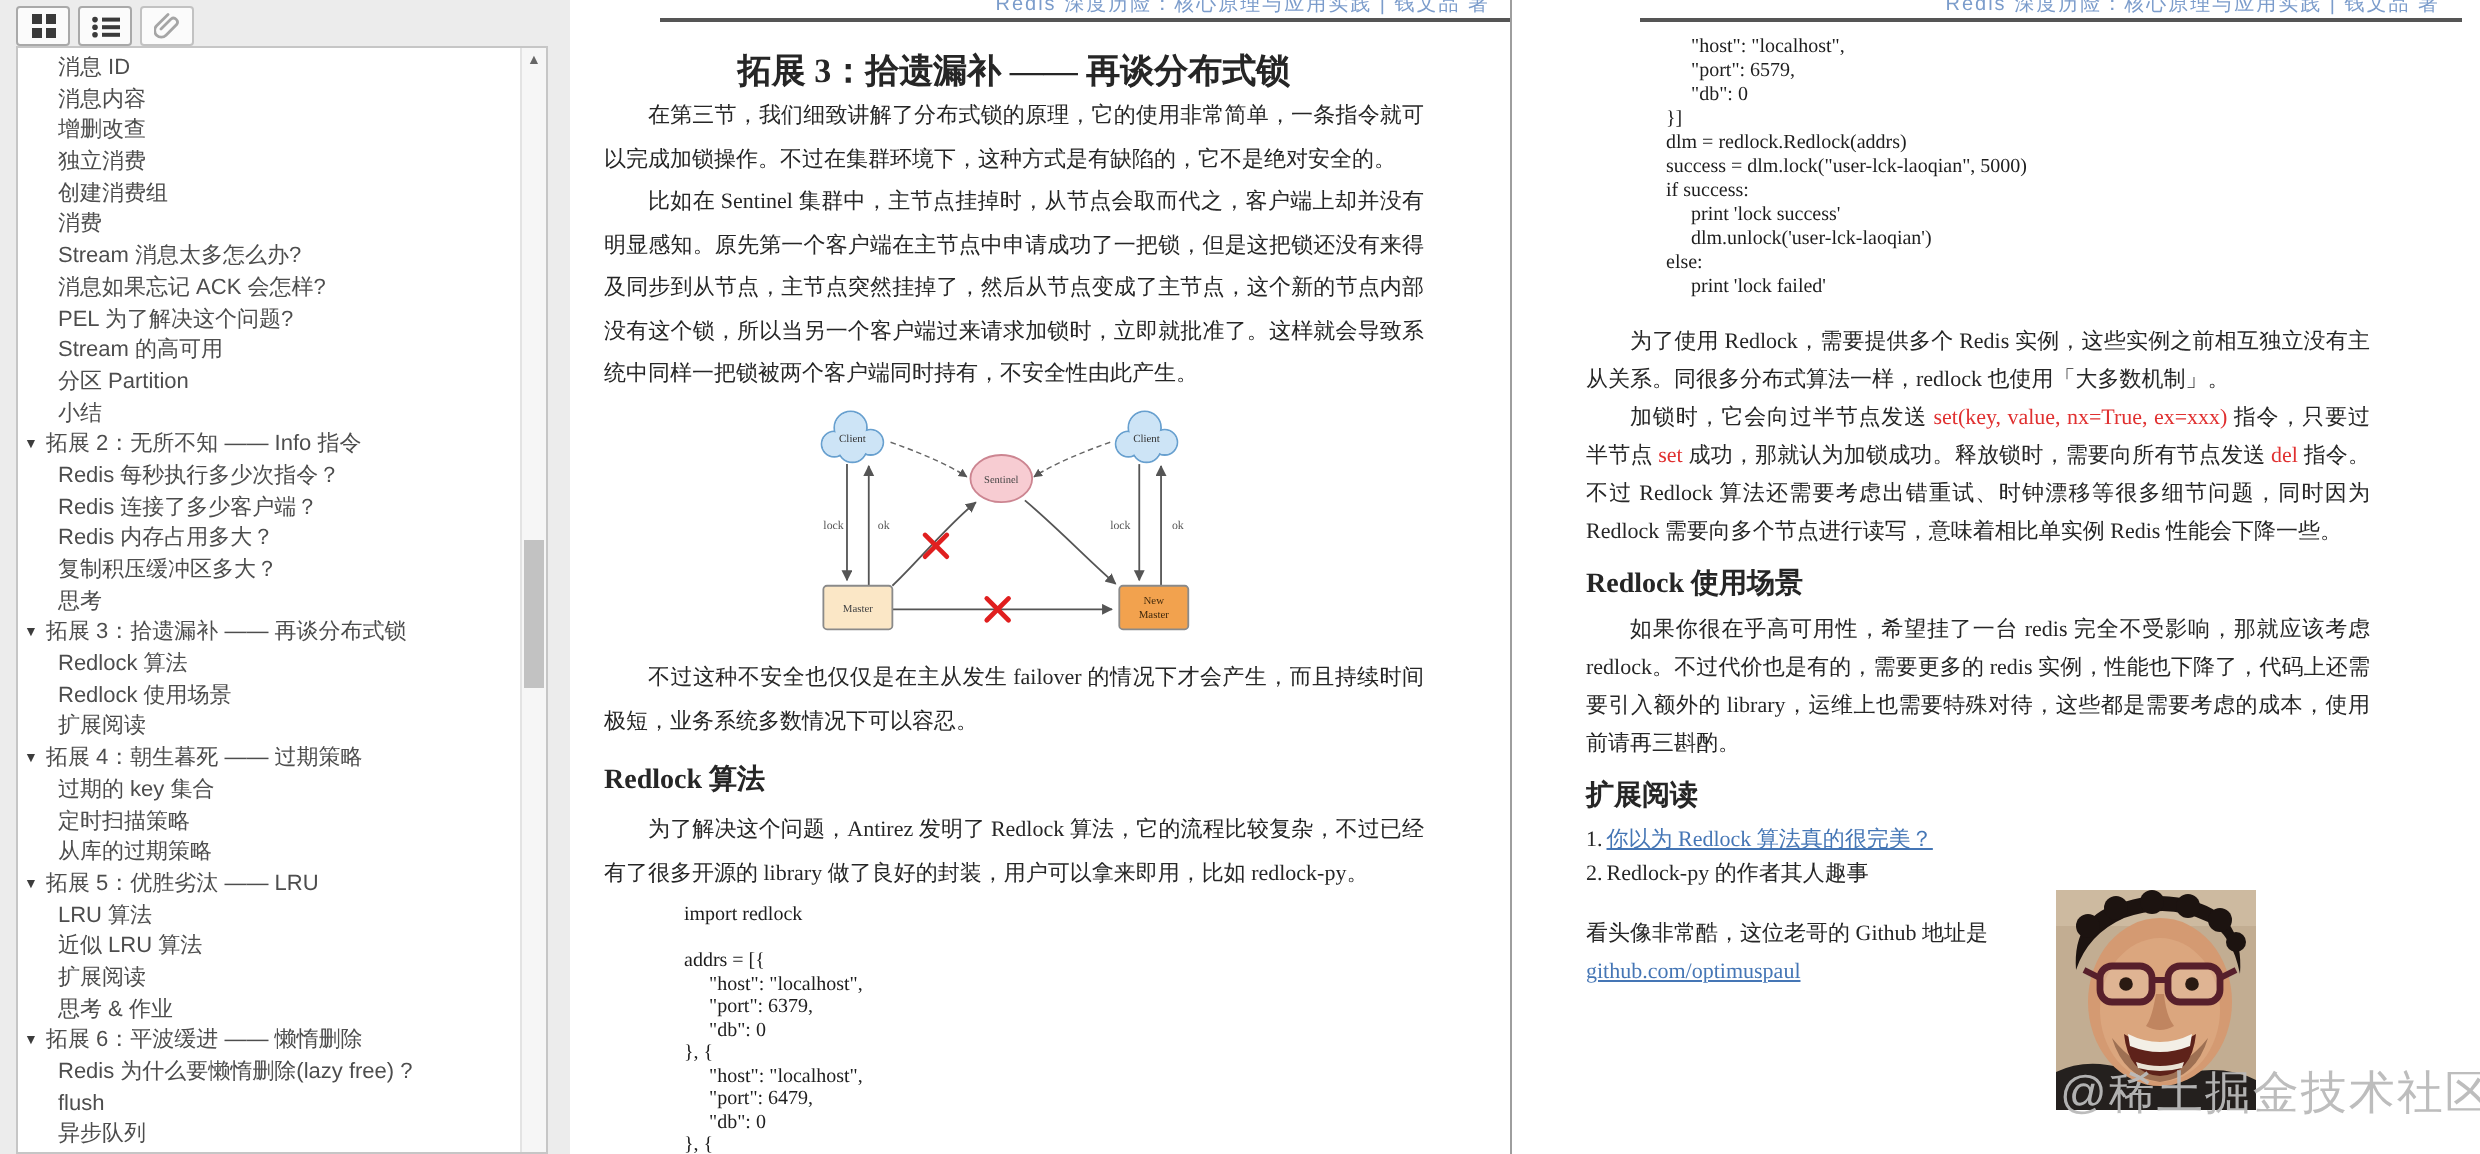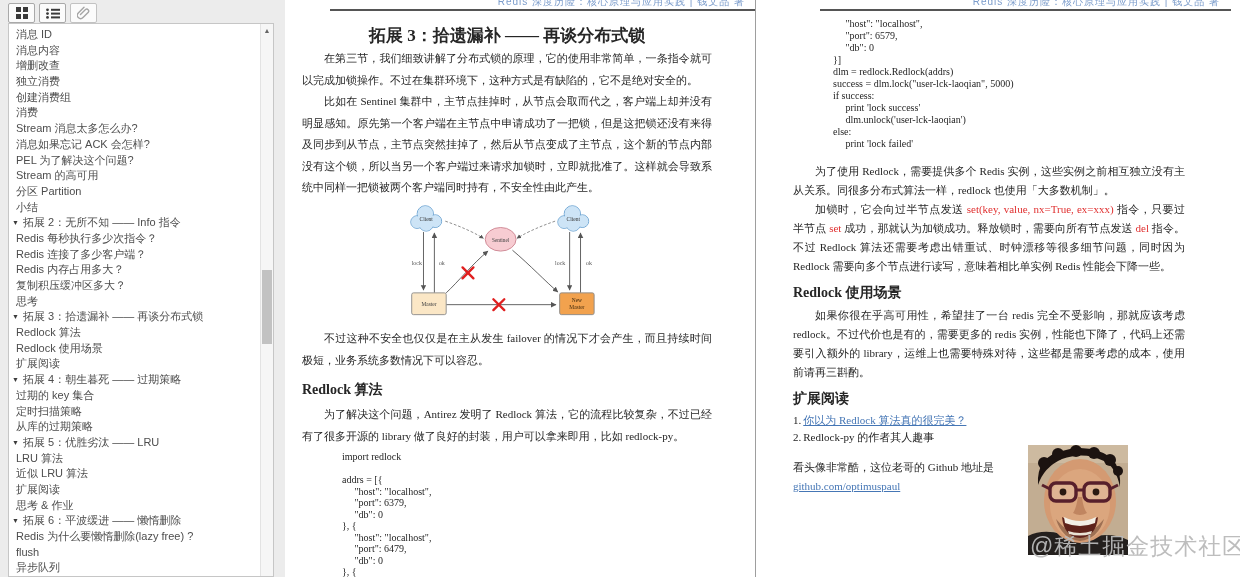--- a/index.html
+++ b/index.html
@@ -12,21 +12,21 @@
   .tbtn{width:27px;height:20px;border:1px solid #a9a9a9;background:#fbfbfb;border-radius:2px;
         display:flex;align-items:center;justify-content:center;box-sizing:border-box;}
   .tbtn.dim{border-color:#c2c2c2;}
 
   
   .sidebar{position:absolute;left:8px;top:23px;width:266px;height:554px;background:#fff;
            border:1px solid #c6c6c6;box-sizing:border-box;overflow:hidden;}
   .toc{position:absolute;left:0;top:3px;right:14px;}
   .toc-item{height:15.7px;line-height:15.7px;font-size:11px;color:#4d4d4d;white-space:nowrap;
             overflow:hidden;cursor:default;}
-  .toc-item.lvl2{padding-left:7px;}
+  .toc-item.lvl2{padding-left:20px;}
   .toc-item.lvl1{padding-left:3px;}
   .tri{font-size:7px;color:#3c3c3c;display:inline-block;width:11px;vertical-align:1px;}
   .sb-scroll{position:absolute;right:0;top:0;width:13px;height:100%;background:#f6f6f6;
              border-left:1px solid #e3e3e3;box-sizing:border-box;}
   .sb-up{height:12px;text-align:center;font-size:7px;color:#666;line-height:13px;cursor:default;}
   .sb-thumb{position:absolute;left:1px;right:1px;top:246px;height:74px;background:#c2c2c2;}
 
   
   .content{position:absolute;left:285px;top:0;width:955px;height:577px;background:#fff;overflow:hidden;}
   .page-divider{position:absolute;left:470px;top:0;width:1px;height:577px;background:#9e9e9e;}

